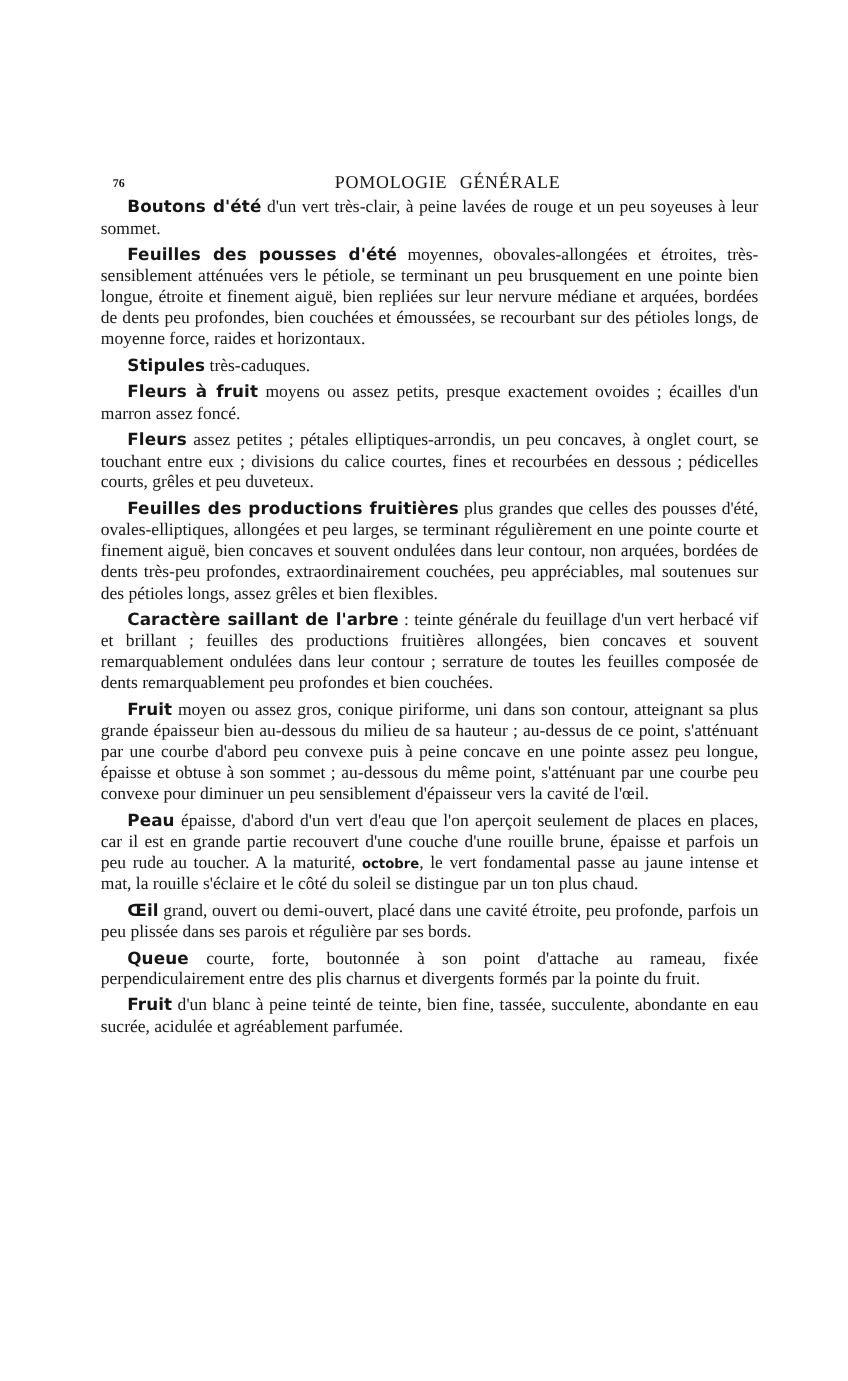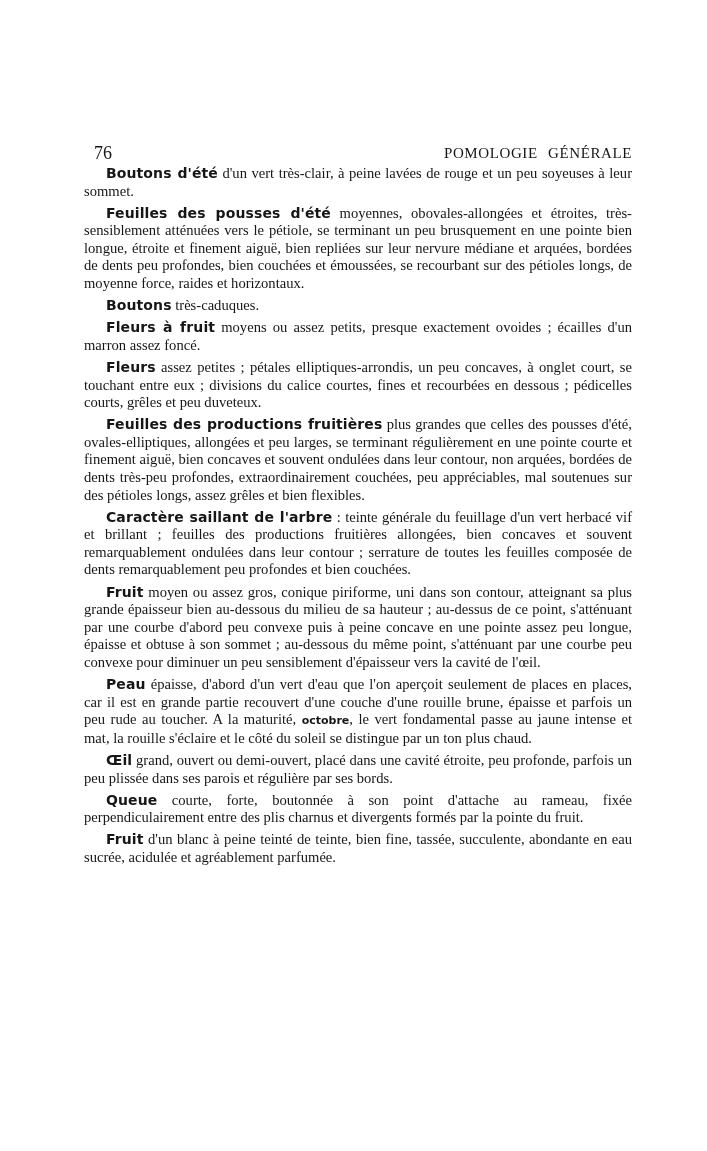--- a/index.html
+++ b/index.html
@@ -17,28 +17,28 @@
     .running-head {
       position: relative;
       height: 22px;
       margin-bottom: 0px;
     }
     .page-number {
       position: absolute;
       left: 10px;
       top: 2px;
       font-family: "Liberation Serif", serif;
-      font-size: 18px;
-      font-weight: normal;
+      font-size: 10px;
+      font-weight: bold;
     }
     .head-title {
       position: absolute;
       left: 0; right: 0;
       top: 2px;
-      text-align: right;
+      text-align: center;
       font-family: "Liberation Serif", serif;
       font-size: 15px;
       letter-spacing: 0.6px;
       word-spacing: 6px;
       padding-left: 30px;
     }
     .para {
       margin: 0 0 4.5px 0;
       text-align: justify;
       text-indent: 22px;
@@ -62,21 +62,21 @@
 <div class="page">
   <div class="running-head">
     <span class="page-number">76</span>
     <span class="head-title">POMOLOGIE GÉNÉRALE</span>
   </div>
 
   <p class="para"><span class="term">Boutons d'été</span><span> d'un vert très-clair, à peine lavées de rouge et un peu soyeuses à leur sommet.</span></p>
 
   <p class="para"><span class="term">Feuilles des pousses d'été</span><span> moyennes, obovales-allongées et étroites, très-sensiblement atténuées vers le pétiole, se terminant un peu brusquement en une pointe bien longue, étroite et finement aiguë, bien repliées sur leur nervure médiane et arquées, bordées de dents peu profondes, bien couchées et émoussées, se recourbant sur des pétioles longs, de moyenne force, raides et horizontaux.</span></p>
 
-  <p class="para"><span class="term">Boutons</span><span> très-caduques.</span></p>
+  <p class="para"><span class="term">Stipules</span><span> très-caduques.</span></p>
 
 
   <p class="para"><span class="term">Fleurs à fruit</span><span> moyens ou assez petits, presque exactement ovoides ; écailles d'un marron assez foncé.</span></p>
 
   <p class="para"><span class="term">Fleurs</span><span> assez petites ; pétales elliptiques-arrondis, un peu concaves, à onglet court, se touchant entre eux ; divisions du calice courtes, fines et recourbées en dessous ; pédicelles courts, grêles et peu duveteux.</span></p>
 
   <p class="para"><span class="term">Feuilles des productions fruitières</span><span> plus grandes que celles des pousses d'été, ovales-elliptiques, allongées et peu larges, se terminant régulièrement en une pointe courte et finement aiguë, bien concaves et souvent ondulées dans leur contour, non arquées, bordées de dents très-peu profondes, extraordinairement couchées, peu appréciables, mal soutenues sur des pétioles longs, assez grêles et bien flexibles.</span></p>
 
   <p class="para"><span class="term">Caractère saillant de l'arbre</span><span> : teinte générale du feuillage d'un vert herbacé vif et brillant ; feuilles des productions fruitières allongées, bien concaves et souvent remarquablement ondulées dans leur contour ; serrature de toutes les feuilles composée de dents remarquablement peu profondes et bien couchées.</span></p>
 

